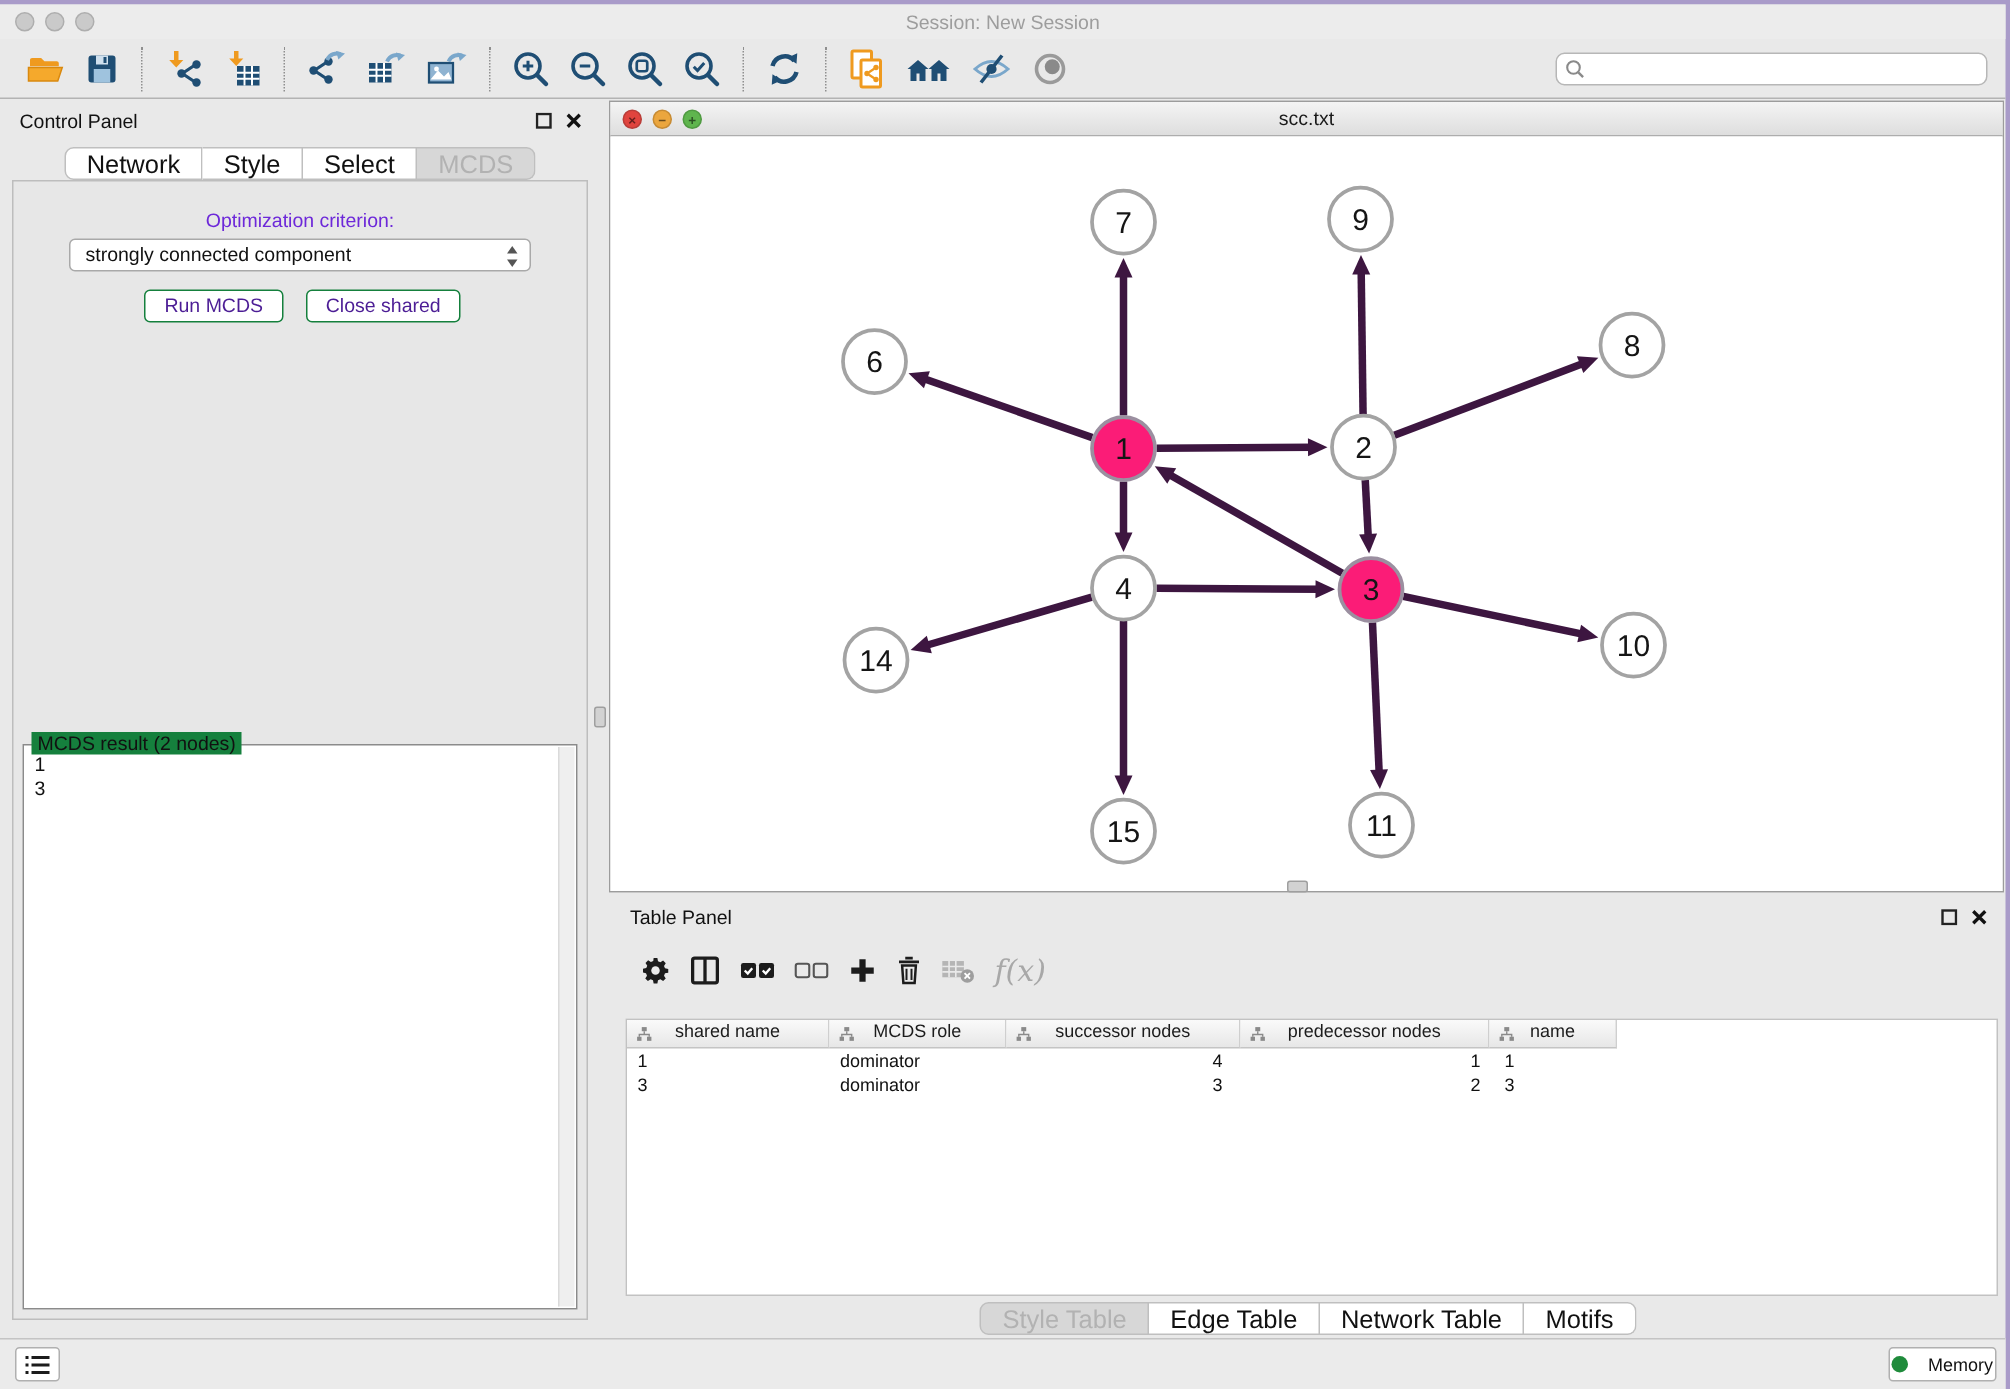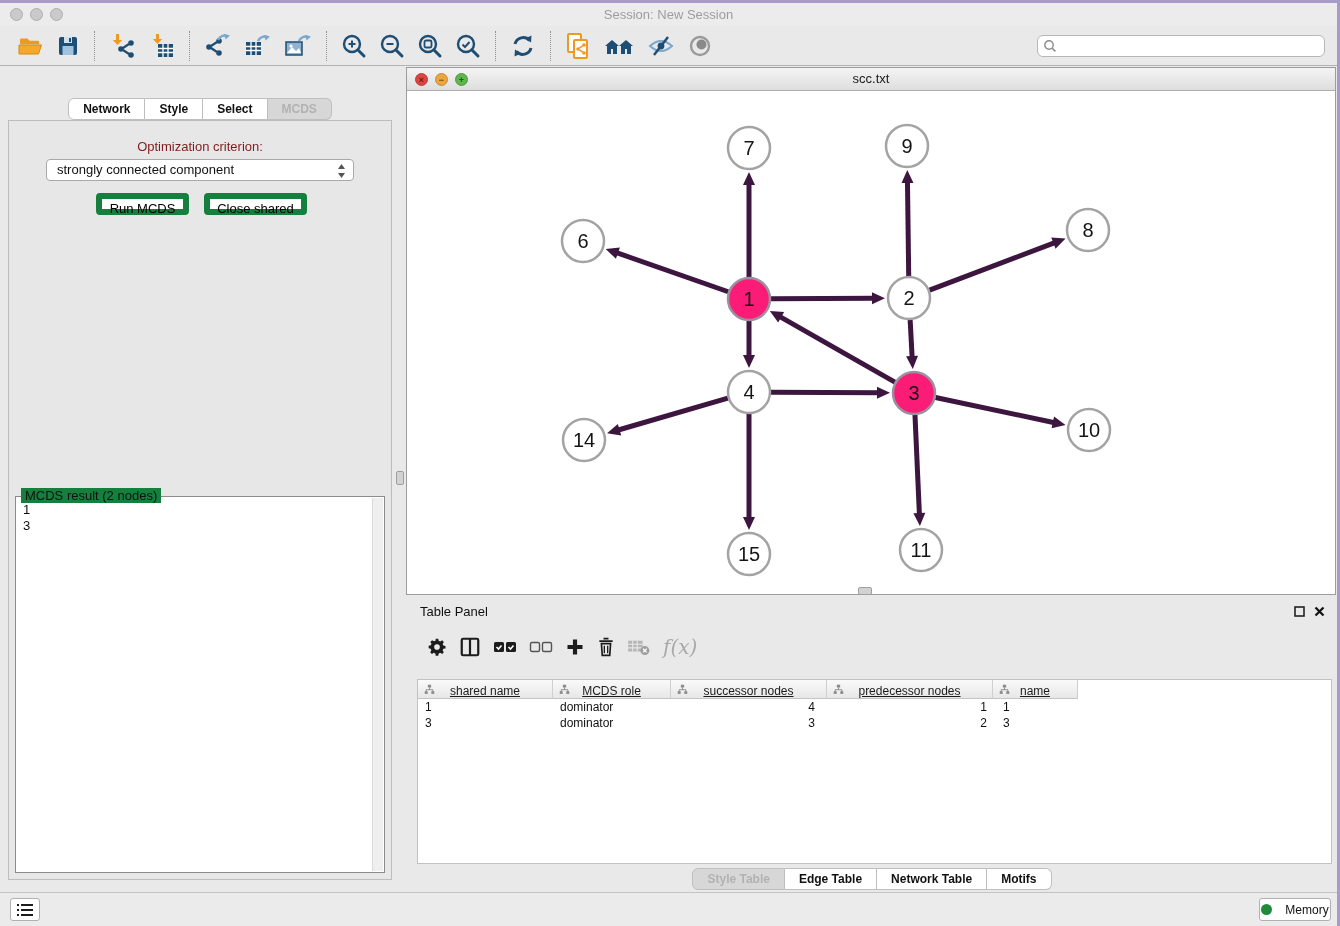--- a/index.html
+++ b/index.html
@@ -31,34 +31,34 @@
   
   .main { position:absolute; top:64px; left:0; width:1337px; height:828px; }
 
   
   .cpanel { position:absolute; left:0; top:0; width:400px; height:821px; }
   .panel-head { position:relative; height:28px; }
   .panel-head .ptitle { position:absolute; left:13px; top:6px; font-size:13px; color:#111; }
   .win-icons { position:absolute; right:12px; top:8px; display:flex; gap:9px; }
   .float-icon { width:11px; height:11px; }
   .tabs-row { position:absolute; left:0; top:31px; width:100%; display:flex; justify-content:center; }
-  .tab { height:22px; line-height:21px; padding:0 14px; background:#fff; font-size:12px; color:#111;
-         border:1px solid #bfbfbf; border-left:none;font-weight:bold; }
+  .tab { height:22px; line-height:21px; padding:0 14px; background:#fff; font-size:17px; color:#111;
+         border:1px solid #bfbfbf; border-left:none; }
   .tab:first-child { border-left:1px solid #bfbfbf; border-radius:6px 0 0 6px; }
   .tab:last-child { border-radius:0 6px 6px 0; }
   .tab.sel { background:#d7d7d7; color:#b2b2b2; }
   .cp-content { position:absolute; left:8px; top:53px; width:384px; height:760px;
                 border:1px solid #bdbdbd; background:#e7e7e7; }
-  .opt-label { position:absolute; top:18px; width:100%; text-align:center; font-size:13px; color:#7f1d1d; }
+  .opt-label { position:absolute; top:18px; width:100%; text-align:center; font-size:13px; color:#6d28d9; }
   .criterion { position:absolute; left:37px; top:38px; width:308px; height:22px; background:#fff;
                border:1px solid #a9a9a9; border-radius:4px; font-size:13px; line-height:20px;
                padding-left:10px; color:#111; }
   .criterion .stepper { position:absolute; right:7px; top:3px; }
-  .cp-btn { position:absolute; top:72px; height:22px; background:#fff; border:6px solid #15803d;
-            border-radius:4px; font-size:13px; text-align:center; line-height:20px; color:#000000; }
+  .cp-btn { position:absolute; top:72px; height:22px; background:#fff; border:1px solid #15803d;
+            border-radius:4px; font-size:13px; text-align:center; line-height:20px; color:#4c1d95; }
   #run-btn { left:87px; width:93px; }
   #close-btn { left:195px; width:103px; }
   .groupbox { position:absolute; left:6px; top:375px; width:370px; height:377px;
               border:1px solid #8b8b8b; background:#fff; }
   .groupbox .legend { position:absolute; top:-9px; left:5px; background:#15803d; padding:0 4px;
                       font-size:13px; color:#111; }
   .result-pre { position:absolute; left:7px; top:5px; font-family:"Liberation Sans",sans-serif;
                 font-size:13px; line-height:16px; color:#111; white-space:pre; }
   .result-scroll { position:absolute; top:1px; right:1px; bottom:1px; width:11px; background:#efefef;
                    border-left:1px solid #dadada; }
@@ -86,21 +86,21 @@
   .tpanel { position:absolute; left:407px; top:531px; width:930px; height:296px; }
   .tp-toolbar { position:absolute; left:0; top:28px; height:42px; width:100%;
                 display:flex; align-items:center; padding-left:20px; gap:12px; }
   .tp-btn { display:flex; align-items:center; }
   .fx { font-family:"DejaVu Serif", serif; font-style:italic; font-size:20px; color:#a8a8a8; }
   .dtable { position:absolute; left:10px; top:81px; width:915px; height:185px; background:#fff;
             border:1px solid #c2c2c2; overflow:hidden; }
   .thead { display:flex; height:19px; }
   .th { position:relative; background:linear-gradient(#fafafa,#e7e7e7);
         border-right:1px solid #cfcfcf; border-bottom:1px solid #c4c4c4;
-        font-size:12px; color:#1c1c1c; display:flex; align-items:flex-end; justify-content:center;text-decoration:underline; }
+        font-size:12px; color:#1c1c1c; display:flex; align-items:flex-start; justify-content:center; }
   .th .hicon { position:absolute; left:6px; top:4px; }
   .trow { display:flex; height:16px; font-size:12px; color:#111; }
   .td { overflow:hidden; white-space:nowrap; line-height:16px; }
   .tp-tabs { position:absolute; left:0; top:270px; width:100%; display:flex; justify-content:center; }
 
   
   .statusbar { position:absolute; left:0; top:889px; width:1337px; height:34px;
                border-top:1px solid #c4c4c4; background:#ebebeb; }
   .sb-btn { position:absolute; background:#fff; border:1px solid #b0b0b0; border-radius:3px;
             height:23px; display:flex; align-items:center; justify-content:center; }
@@ -255,20 +255,31 @@
           <circle cx="6" cy="6" r="4.2" stroke="#8a8a8a" stroke-width="1.4" fill="none"></circle>
           <path d="M9.2 9.2l3.2 3.2" stroke="#8a8a8a" stroke-width="1.6"></path>
         </svg>
       <input type="text" value="" style="">
     </div>
   </div>
 
   <div class="main">
 
     <div class="cpanel">
+      <div class="panel-head">
+        <div class="ptitle">Control Panel</div>
+        <div class="win-icons">
+          <svg class="float-icon" viewBox="0 0 11 11">
+              <rect x="1" y="1" width="9" height="9" fill="none" stroke="#222" stroke-width="1.6"></rect>
+            </svg>
+          <svg class="float-icon" viewBox="0 0 11 11">
+              <path d="M1.5 1.5l8 8M9.5 1.5l-8 8" stroke="#111" stroke-width="2.2"></path>
+            </svg>
+        </div>
+      </div>
       <div class="tabs-row" id="cp-tabs">
           <div class="tab">Network</div>
           <div class="tab">Style</div>
           <div class="tab">Select</div>
           <div class="tab sel">MCDS</div>
         </div>
       <div class="cp-content">
         <div class="opt-label">Optimization criterion:</div>
         <div class="criterion">
           <span>strongly connected component</span>

